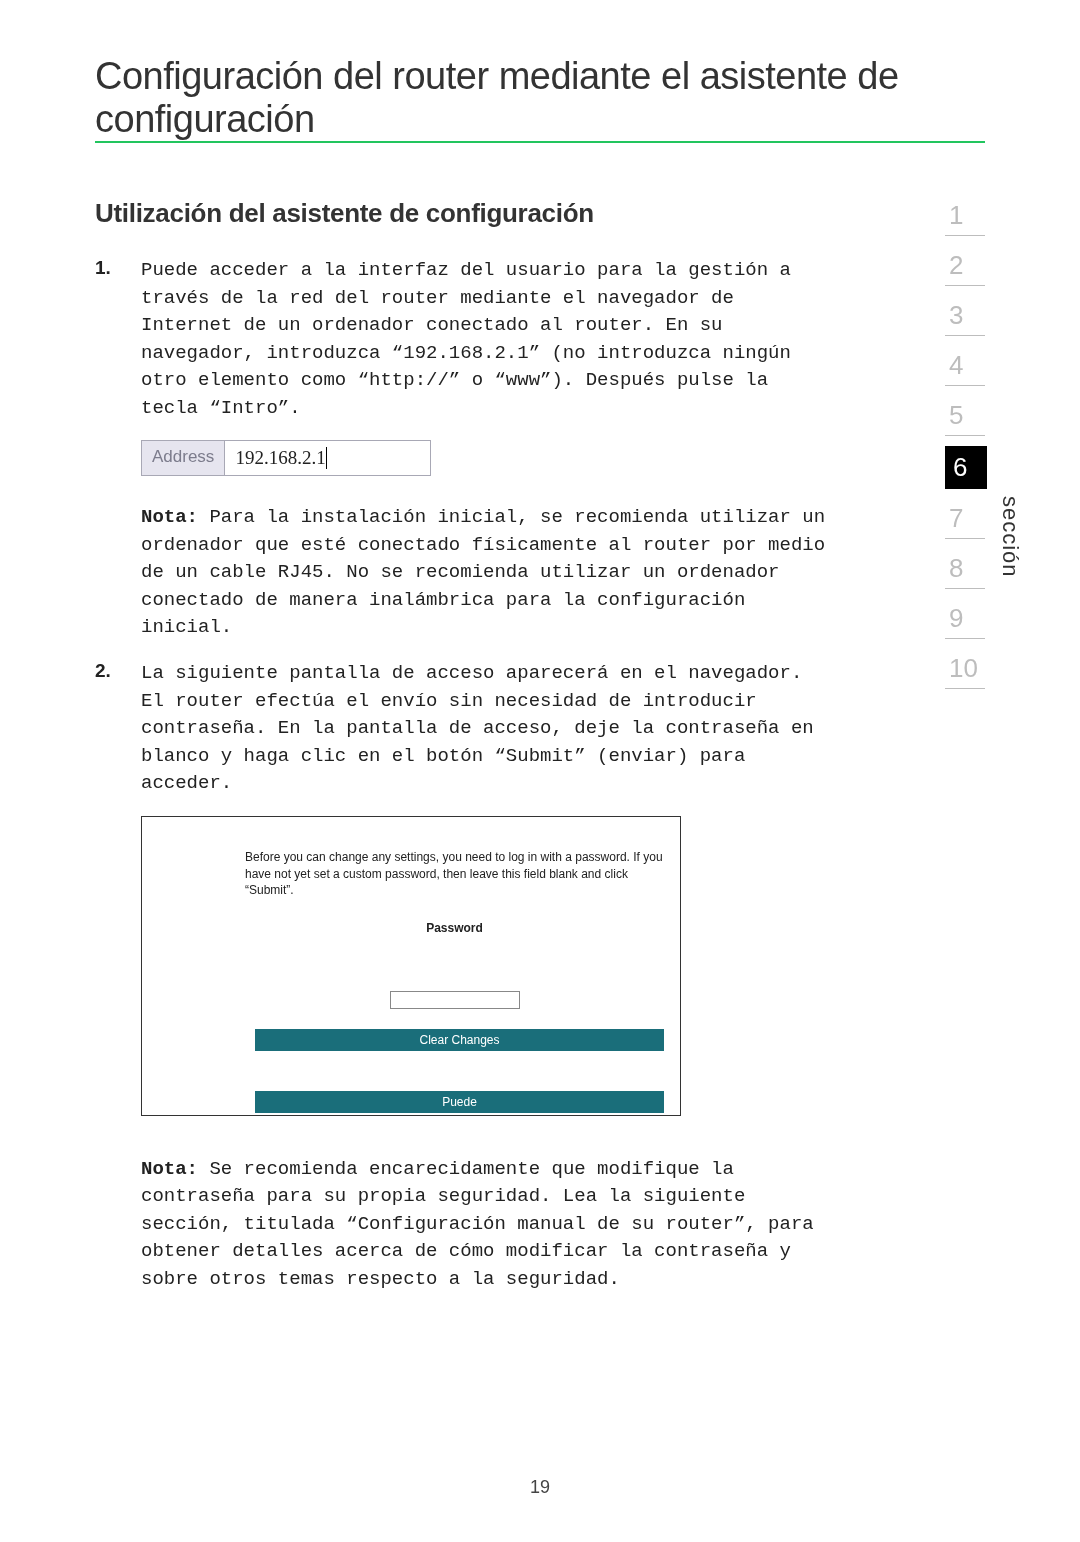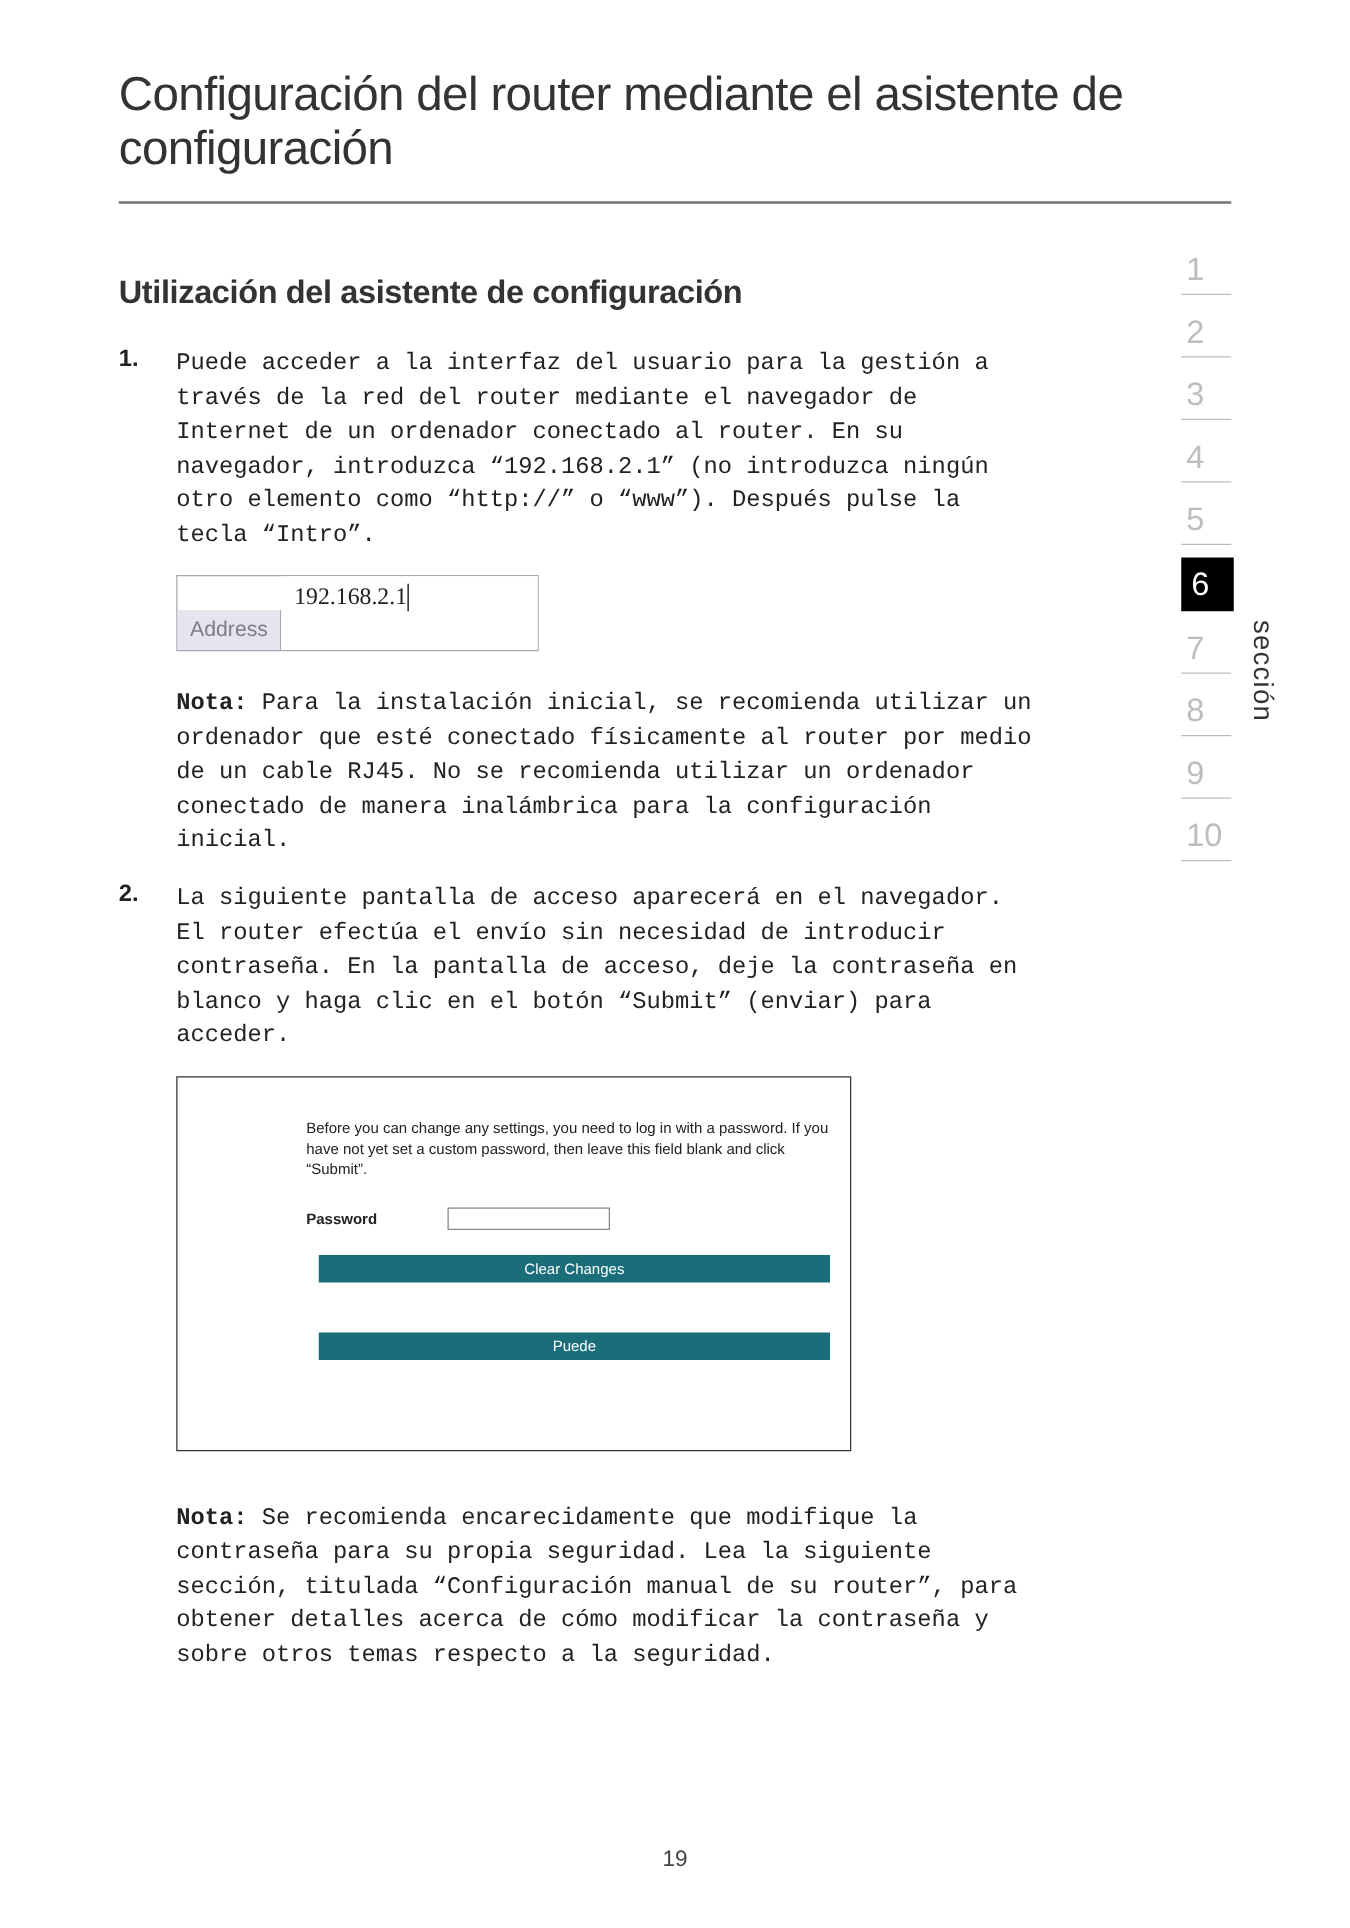--- a/index.html
+++ b/index.html
@@ -13,22 +13,22 @@
     position: relative;
   }
   .page {
     padding: 55px 95px 40px 95px;
     position: relative;
   }
   h1.title {
     font-family: Arial, Helvetica, sans-serif;
     font-size: 38px;
     font-weight: 400;
-    border-bottom: 2px solid #737373;
-    padding-bottom: 20px;
+    border-bottom: 2px solid #22c55e;
+    padding-bottom: 0;
     margin: 0 0 55px 0;
     color: #333;
     letter-spacing: -0.5px;
   }
   h2.subtitle {
     font-family: Arial, Helvetica, sans-serif;
     font-size: 26px;
     font-weight: 700;
     margin: 0 0 28px 0;
     color: #333;
@@ -63,21 +63,20 @@
     border: 1px solid #a8a8b5;
     width: 290px;
   }
   .addr-label {
     background: #e6e5ef;
     color: #7c7c8c;
     padding: 6px 10px;
     font-family: "Trebuchet MS", Arial, sans-serif;
     font-size: 17px;
     border-right: 1px solid #a8a8b5;
-    margin-top: 27px;
   }
   .addr-field {
     flex: 1;
     background: #fff;
     padding: 6px 10px;
     font-family: "Times New Roman", serif;
     font-size: 19px;
     position: relative;
   }
   .caret-ip {
@@ -107,20 +106,21 @@
     font-size: 12px;
     line-height: 1.4;
     margin: 16px 0 22px 75px;
     width: 430px;
   }
   .login-pw-row {
     display: flex;
     align-items: center;
     gap: 56px;
     margin: 0 0 20px 75px;
+    flex-direction: column;
   }
   .login-pw-label {
     font-size: 12px;
     font-weight: 700;
   }
   .login-pw-input {
     border: 1px solid #888;
     background: #fff;
     width: 130px;
     height: 18px;

